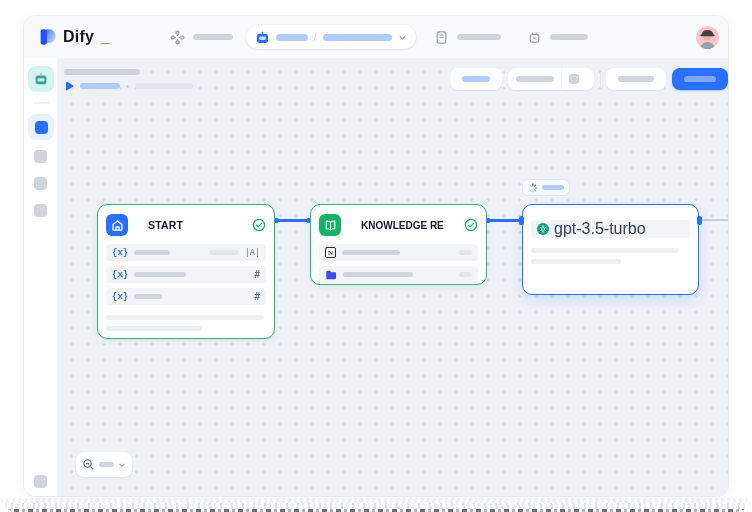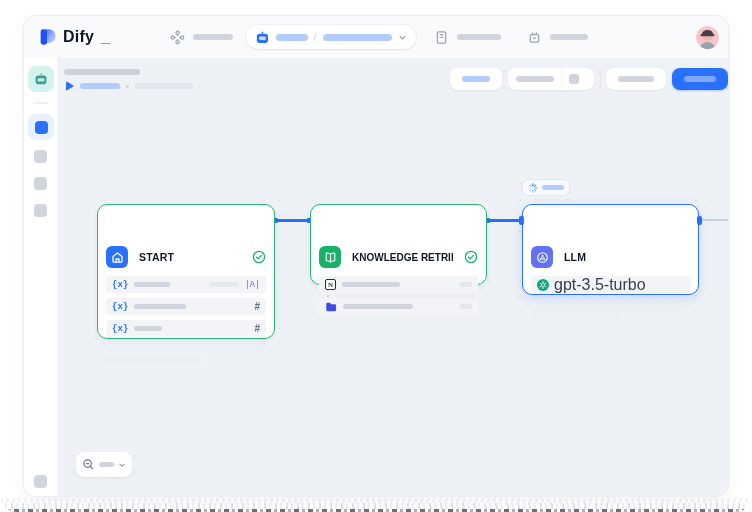--- a/index.html
+++ b/index.html
@@ -50,21 +50,21 @@
     box-shadow:0 1px 2px rgba(16,24,40,.06), 0 0 0 1px #f0f1f5; display:flex; align-items:center; justify-content:center; gap:8px; }
   .tb-btn.primary { background:#2970ff; box-shadow:0 1px 2px rgba(41,112,255,.35); }
   .tb-sep-in { width:1px; height:22px; background:#f2f4f7; }
   .tb-sq { width:10px; height:10px; border-radius:3px; background:#d0d5dd; }
   .tb-vdiv { position:absolute; left:542px; top:14px; width:1px; height:14px; background:#e2e5ec; }
 
   
   .node { position:absolute; background:#fff; border-radius:10px; padding:8px; }
   .node.green { border:1px solid #2bb673; box-shadow:0 2px 6px rgba(16,24,40,.06); }
   .node.selected { border:1.5px solid #2970ff; box-shadow:0 4px 12px rgba(41,112,255,.16); }
-  .node-hd { display:flex; align-items:center; gap:11px; height:24px;margin-top:32px; }
+  .node-hd { display:flex; align-items:center; gap:20px; height:24px; }
   .node-tile { width:22px; height:22px; border-radius:6px; display:flex; align-items:center; justify-content:center; flex:none; }
   .tile-blue { background:#2970ff; }
   .tile-green { background:#17b26a; }
   .tile-indigo { background:#6172f3; }
   .node-title { flex:1; font-size:10.5px; font-weight:700; color:#101828; letter-spacing:.2px; white-space:nowrap; overflow:hidden; }
   .node-title.tight { font-size:10px; letter-spacing:0; }
   .node-rows { display:flex; flex-direction:column; gap:5px; margin-top:7px; }
   .nrow { height:17px; background:#f2f4f7; border-radius:4px; display:flex; align-items:center; gap:6px; padding:0 6px; }
   .var-glyph { font-size:9px; font-weight:700; color:#2970ff; font-family:"Liberation Mono", monospace; }
   .var-type { font-size:8.5px; color:#667085; font-family:"Liberation Mono", monospace; }
@@ -310,32 +310,20 @@
             <path d="M2.5 9.5 4 8" opacity=".3"></path>
             <path d="M1 6h2.1" opacity=".2"></path>
             <path d="M2.5 2.5 4 4" opacity=".5"></path>
         </svg>
         <div class="bar h5 blue" style="width:23px;"></div>
       </div>
 
       <div class="node selected" style="left:464px; top:146px; width:177px; height:91px;">
         <div class="port" style="left:-4px; top:11px;"></div>
         <div class="port" style="right:-4px; top:11px;"></div>
-        <div class="node-hd">
-          <div class="node-tile tile-indigo">
-            <svg width="13" height="13" viewBox="0 0 14 14" fill="none" stroke="#fff" stroke-width="1.2">
-              <circle cx="7" cy="7" r="5.1"></circle>
-              <circle cx="7" cy="4.9" r="0.9" fill="#fff" stroke="none"></circle>
-              <circle cx="5.1" cy="8.7" r="0.9" fill="#fff" stroke="none"></circle>
-              <circle cx="8.9" cy="8.7" r="0.9" fill="#fff" stroke="none"></circle>
-              <path d="M7 4.9 5.1 8.7h3.8z" stroke-width="0.8"></path>
-            </svg>
-          </div>
-          <div class="node-title">LLM</div>
-        </div>
         <div class="model-row">
           <svg width="12" height="12" viewBox="0 0 12 12">
             <circle cx="6" cy="6" r="6" fill="#10a37f"></circle>
             <g stroke="#fff" stroke-width="1" fill="none">
               <path d="M6 2.2v7.6M2.7 4.1l6.6 3.8M9.3 4.1 2.7 7.9"></path>
             </g>
             <circle cx="6" cy="6" r="1.1" fill="#10a37f"></circle>
           </svg>
           <span class="model-name">gpt-3.5-turbo</span>
         </div>

